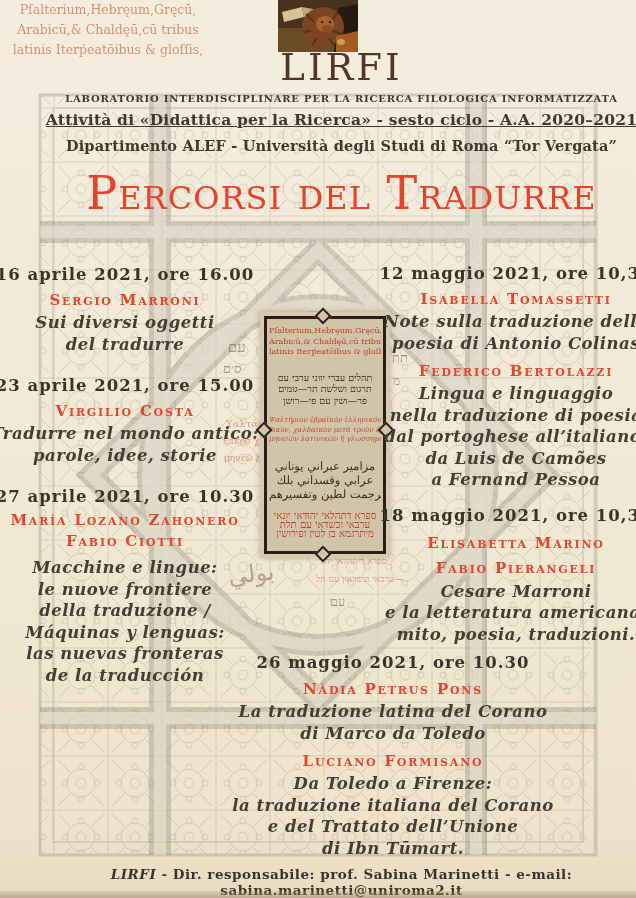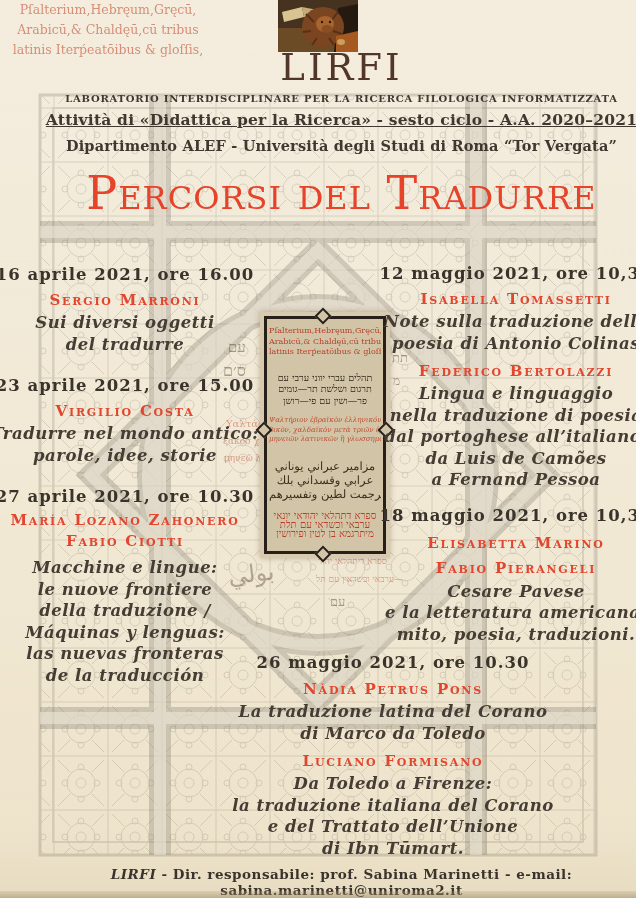--- a/index.html
+++ b/index.html
@@ -16,21 +16,21 @@
   
   .bg-svg{position:absolute;left:0;top:0;z-index:1;}
   
   .bg-text-layer{position:absolute;inset:0;z-index:2;pointer-events:none;}
   .bgt{position:absolute;white-space:nowrap;}
   .bg-latin{left:212px;top:266px;width:216px;text-align:center;
             font-size:12.5px;line-height:20px;color:rgba(193,84,56,.62);}
   .g-dark{color:rgba(72,56,38,.45);}
   .g-red{color:rgba(193,84,56,.5);}
   .g1{left:228px;top:338px;font-size:15px;}
-  .g2{left:223px;top:361px;font-size:16px;}
+  .g2{left:223px;top:361px;font-size:13px;}
   .g3{left:226px;top:418px;font-size:10px;}
   .g4{left:223px;top:436px;font-size:9px;}
   .g5{left:224px;top:453px;font-size:9px;}
   .g6{left:392px;top:350px;font-size:13px;}
   .g7{left:393px;top:374px;font-size:12px;}
   .g8{left:228px;top:560px;font-size:24px;transform:rotate(-7deg);color:rgba(86,66,44,.4);}
   .g9{left:300px;top:460px;font-size:11px;}
   .g10{left:302px;top:478px;font-size:11px;}
   .g11{left:304px;top:496px;font-size:11px;}
   .g12{left:318px;top:556px;font-size:9px;}
@@ -238,21 +238,21 @@
       <div class="talk-line">nella traduzione di poesia</div>
       <div class="talk-line">dal portoghese all’italiano:</div>
       <div class="talk-line">da Luis de Camões</div>
       <div class="talk-line">a Fernand Pessoa</div>
     </div>
 
     <div class="date mb8">18 maggio 2021, ore 10,30</div>
     <div class="speaker mb6">Elisabetta Marino</div>
     <div class="speaker mb3">Fabio Pierangeli</div>
     <div class="talk">
-      <div class="talk-line">Cesare Pavese</div>
+      <div class="talk-line">Cesare Marroni</div>
       <div class="talk-line">e la letteratura americana:</div>
       <div class="talk-line">mito, poesia, traduzioni.</div>
     </div>
   </section>
 
   <section class="col col-center">
     <div class="date mb7">26 maggio 2021, ore 10.30</div>
     <div class="speaker mb2">Nàdia Petrus Pons</div>
     <div class="talk mb8">
       <div class="talk-line">La traduzione latina del Corano</div>

